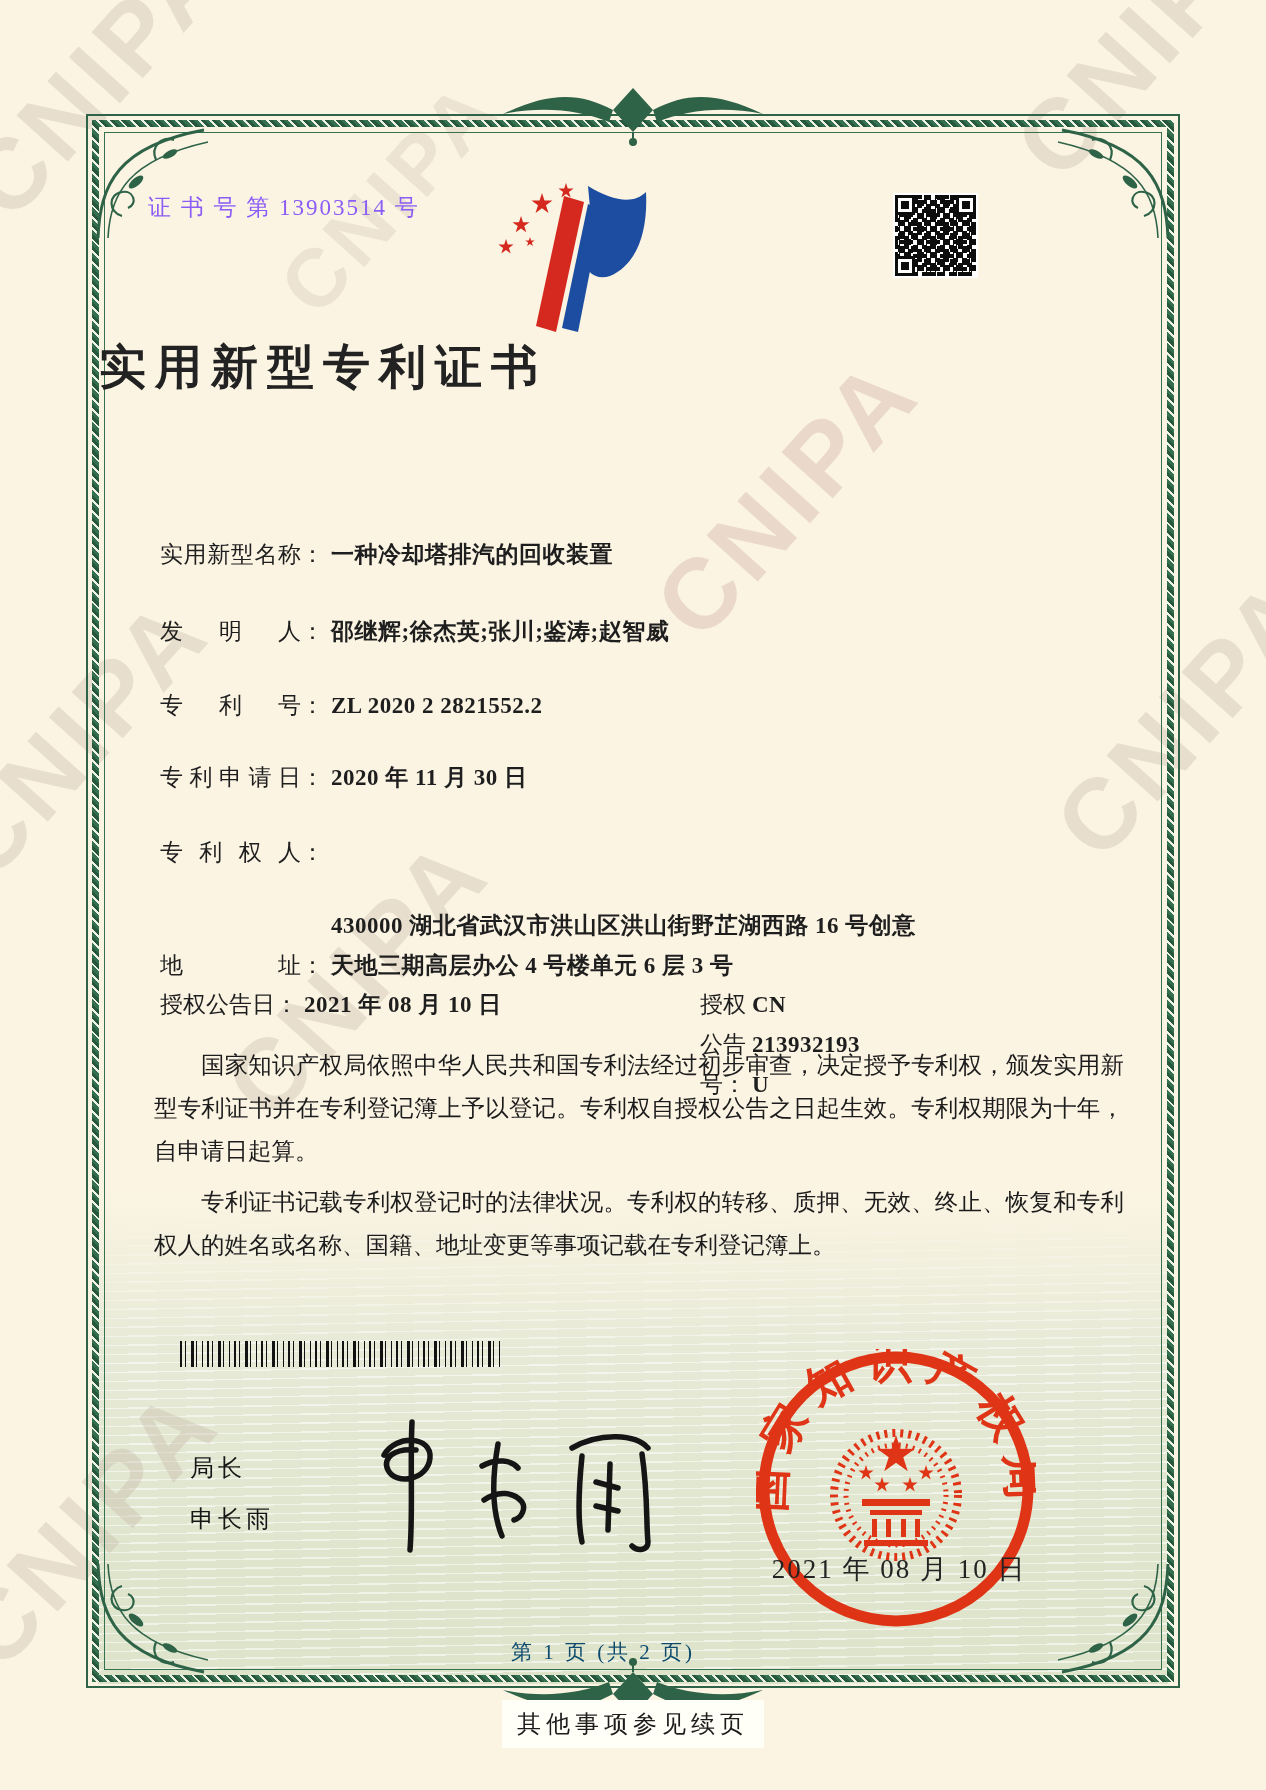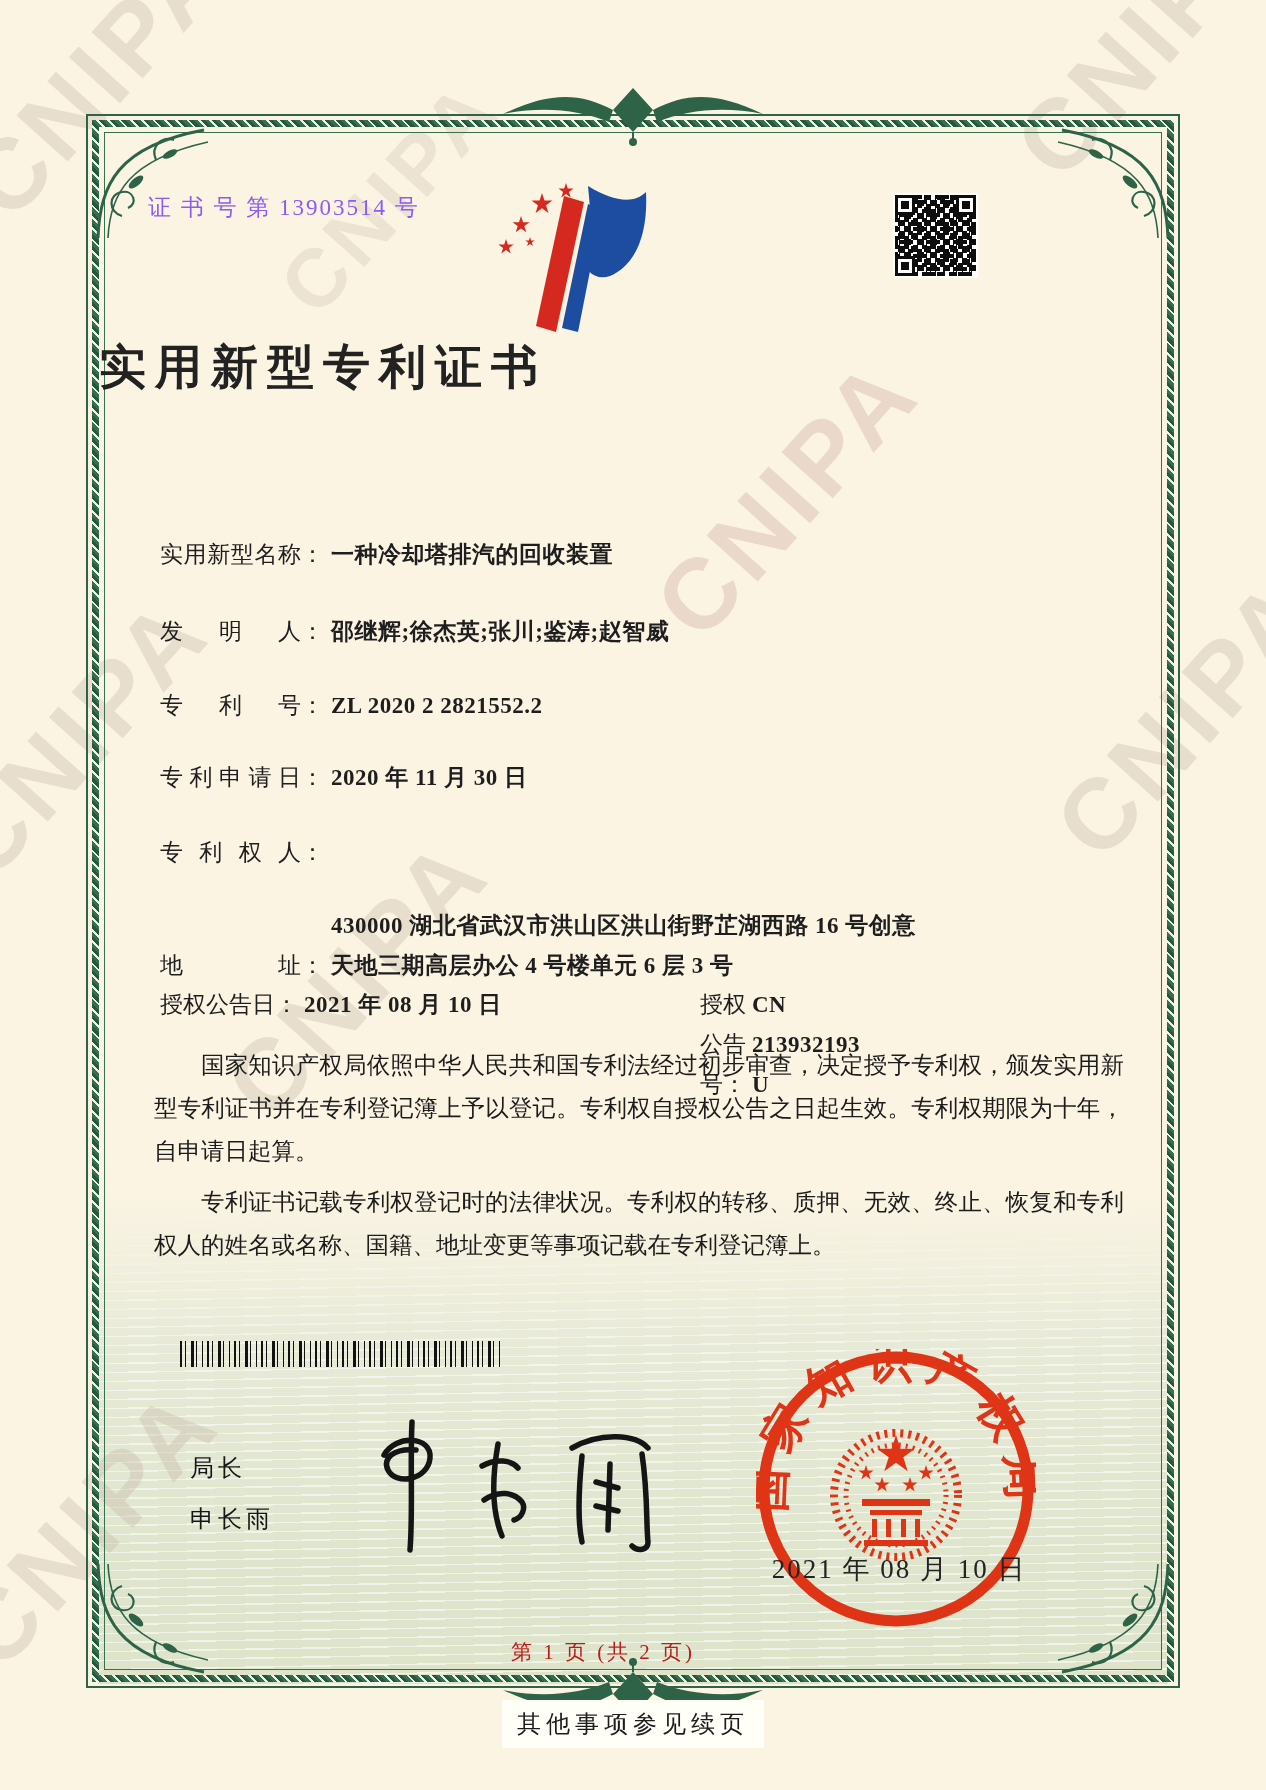--- a/index.html
+++ b/index.html
@@ -57,21 +57,21 @@
       #121212 0 2px,transparent 2px 5px,#121212 5px 6px,transparent 6px 11px,
       #121212 11px 14px,transparent 14px 16px,#121212 16px 17px,transparent 17px 22px,
       #121212 22px 23px,transparent 23px 27px);}
   .signer{position:absolute;z-index:5;left:190px;font-size:24px;letter-spacing:4px;color:#161616;
     font-family:"Liberation Sans","DejaVu Sans",sans-serif;}
   .sig{position:absolute;z-index:6;left:360px;top:1408px;width:300px;height:150px;}
   .seal{position:absolute;z-index:6;left:756px;top:1349px;width:280px;height:280px;opacity:.95;}
   .seal-date{position:absolute;z-index:7;left:749px;top:1551px;width:300px;text-align:center;
     font-size:27px;letter-spacing:2px;color:#232323;}
   .page-foot{position:absolute;z-index:5;left:0;top:1638px;width:1206px;text-align:center;
-    font-size:21px;letter-spacing:3px;color:#b91c1c;}
+    font-size:21px;letter-spacing:3px;color:#0c4a6e;}
   .cont-note{position:absolute;z-index:8;left:50%;transform:translateX(-50%);top:1700px;
     background:#fffef7;padding:8px 15px;font-size:24px;letter-spacing:5px;color:#1c1c1c;}
 </style>
 </head>
 <body>
 
 <div class="page">
 
   <div class="waves"></div>
 

